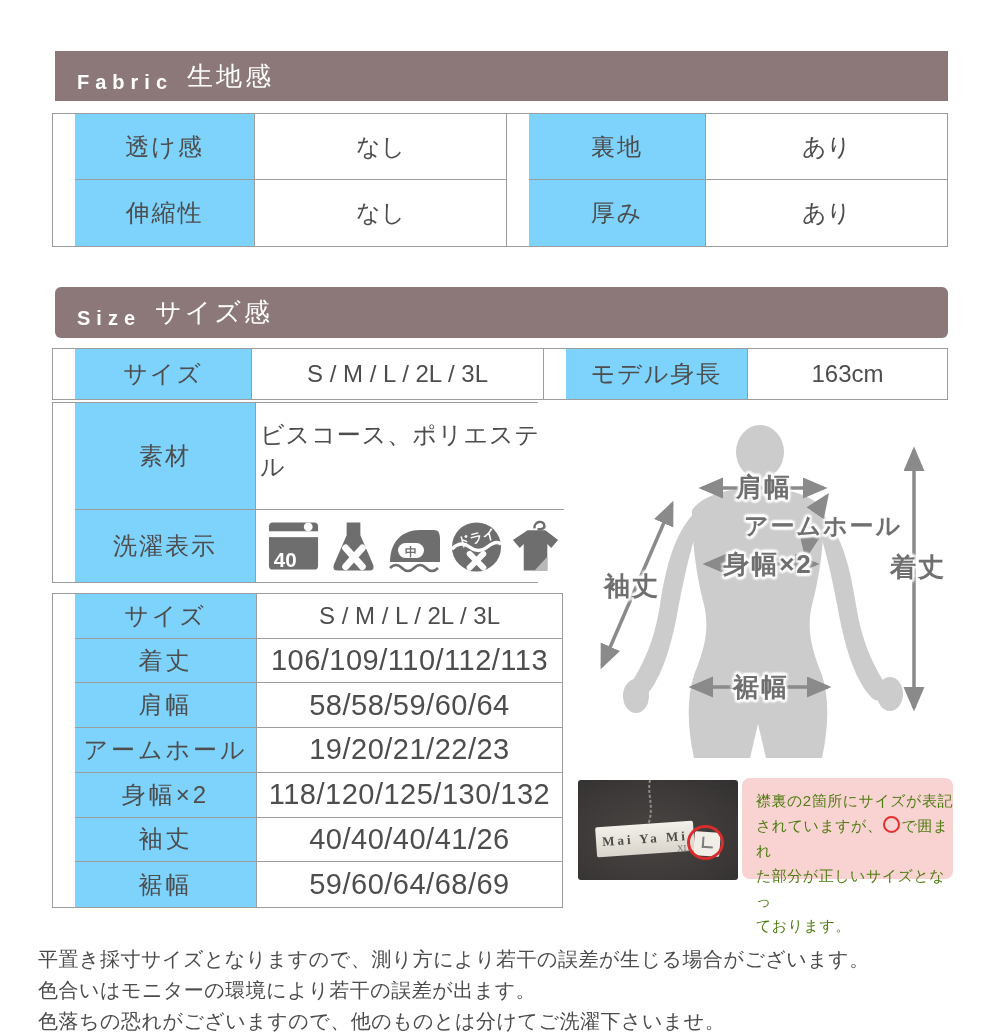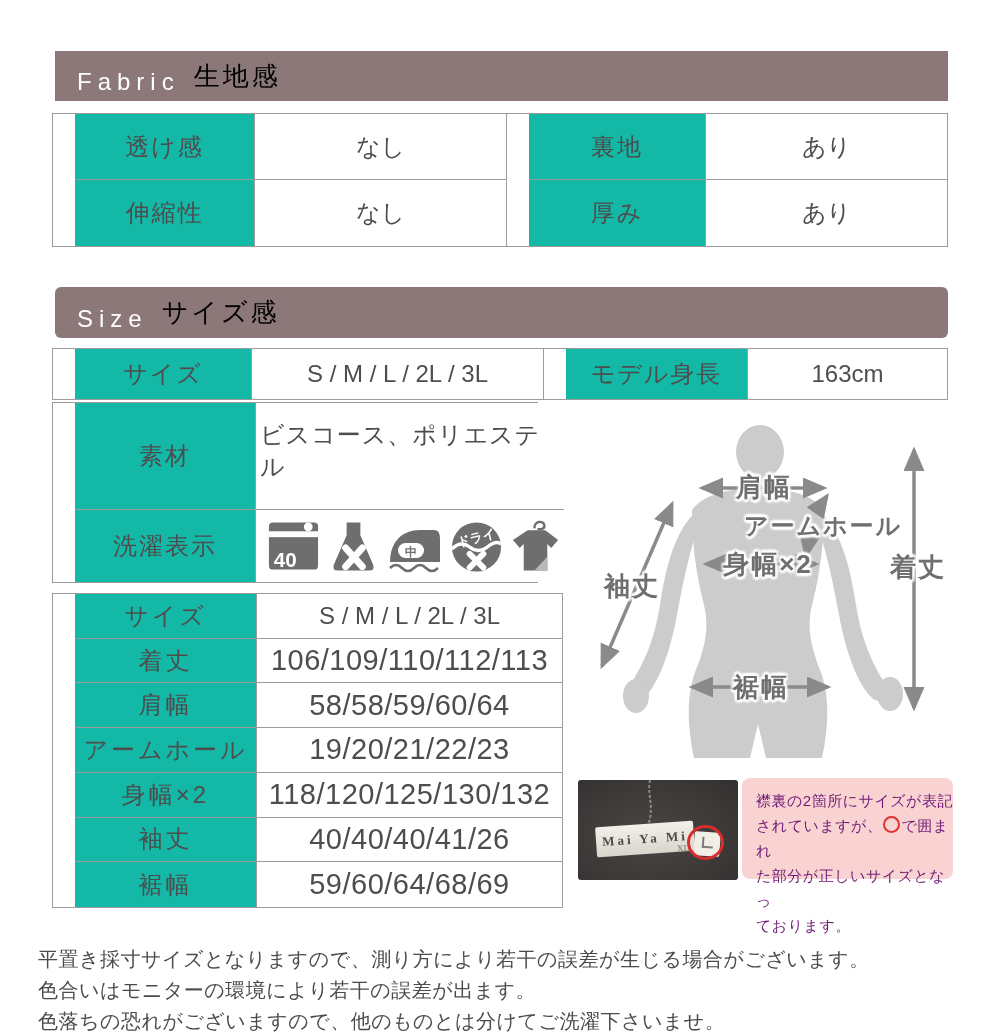--- a/index.html
+++ b/index.html
@@ -2,31 +2,31 @@
 <html><head>
 <meta charset="utf-8">
 <style>
   html,body{margin:0;padding:0;background:#ffffff;}
   .page{position:relative;width:1000px;height:1035px;background:#fff;overflow:hidden;
         font-family:"Liberation Sans","DejaVu Sans",sans-serif;color:#4d4d4d;}
 
   
   .secbar{position:absolute;left:55px;width:893px;height:50px;background:#8c7878;
           display:flex;align-items:center;padding-left:22px;box-sizing:border-box;}
-  .secbar .en{color:#fff;font-size:24px;font-weight:normal;letter-spacing:6px;margin-top:12px;}
-  .secbar .ja{color:#000000;font-size:26px;letter-spacing:3px;margin-left:14px;}
+  .secbar .en{color:#fff;font-size:20px;font-weight:bold;letter-spacing:6px;margin-top:12px;}
+  .secbar .ja{color:#ffffff;font-size:26px;letter-spacing:3px;margin-left:14px;}
 
   
   .tbl{position:absolute;display:grid;border:1px solid #9c9c9c;box-sizing:border-box;background:#fff;}
   .tbl>div{border-right:1px solid #9c9c9c;border-bottom:1px solid #9c9c9c;
            display:flex;align-items:center;justify-content:center;
            font-size:24px;box-sizing:border-box;}
   .tbl>div.lc{border-right:none;}
   .tbl>div.lr{border-bottom:none;}
-  .lab{background:#14b8a6;letter-spacing:2px;margin-left:22px;}
+  .lab{background:#7dd3fc;letter-spacing:2px;margin-left:22px;}
   .val{background:#fff;}
 
   #fabric-table{left:52px;top:113px;width:896px;height:134px;
                 grid-template-columns:202px 252px 199px auto;grid-template-rows:1fr 1fr;}
   #size-row-table{left:52px;top:348px;width:896px;height:52px;
                 grid-template-columns:199px 292px 204px auto;grid-template-rows:1fr;}
   #material-table{left:52px;top:402px;width:486px;height:181px;
                 grid-template-columns:203px auto;grid-template-rows:107px auto;}
   #material-table .topval{align-items:flex-start;justify-content:flex-start;
                 padding:16px 0 0 4px;letter-spacing:1px;}
@@ -58,21 +58,21 @@
   #small-tag{position:absolute;left:116px;top:52px;width:26px;height:24px;background:#f1eee8;
                transform:rotate(4deg);border-radius:2px;}
   #small-tag span{position:absolute;left:8px;top:5px;width:9px;height:9px;
                border-left:2px solid #7d7d7d;border-bottom:2px solid #7d7d7d;}
   #red-circle{position:absolute;left:109px;top:45px;width:37px;height:35px;border-radius:50%;
                border:3px solid #d92c2c;box-sizing:border-box;}
 
   
   #note-box{position:absolute;left:742px;top:778px;width:211px;height:101px;background:#f9d2d2;
             border-radius:8px;box-sizing:border-box;padding:10px 0 0 14px;
-            font-size:15px;line-height:25px;color:#701a75;letter-spacing:0.5px;}
+            font-size:15px;line-height:25px;color:#4d7c0f;letter-spacing:0.5px;}
   .ring{display:inline-block;width:13px;height:13px;border:2px solid #e23030;border-radius:50%;
         vertical-align:-2px;margin:0 1px;}
 
   
   #footer{position:absolute;left:38px;top:944px;font-size:20px;line-height:31px;color:#4b4b4b;
           letter-spacing:0.5px;}
 </style>
 </head>
 <body>
 

